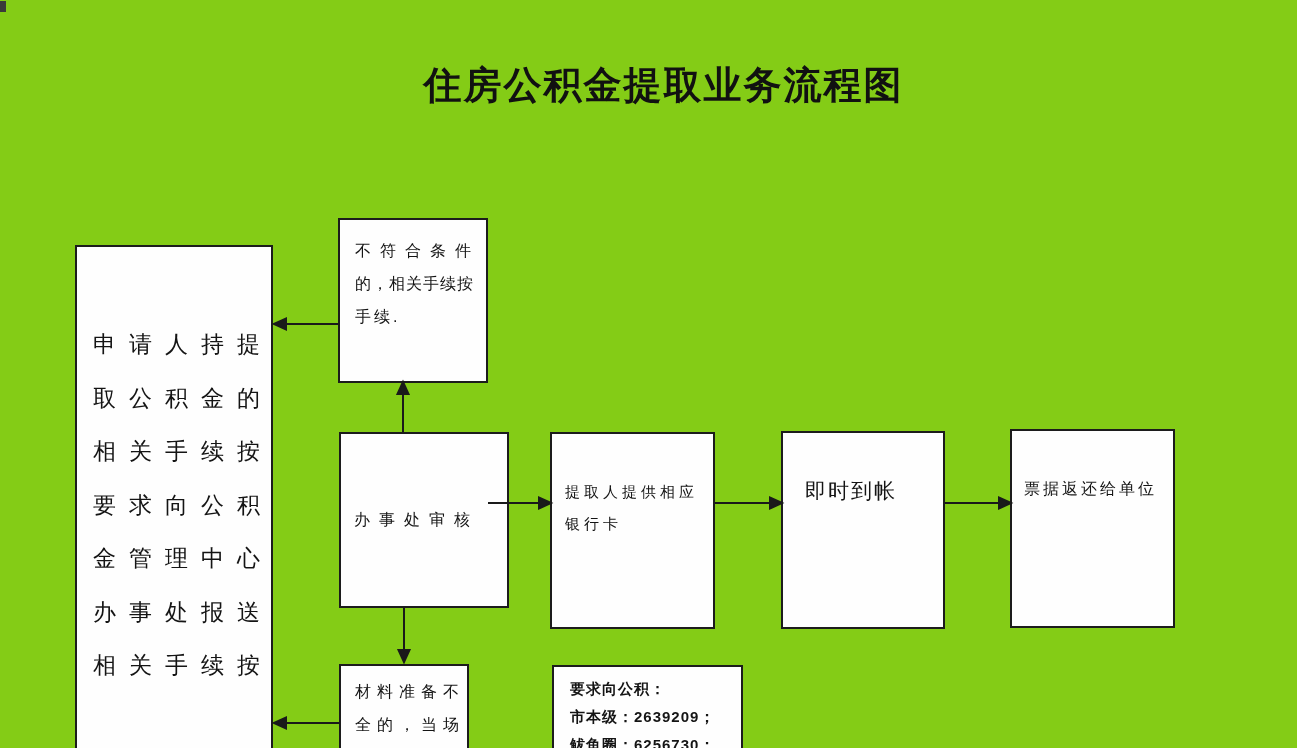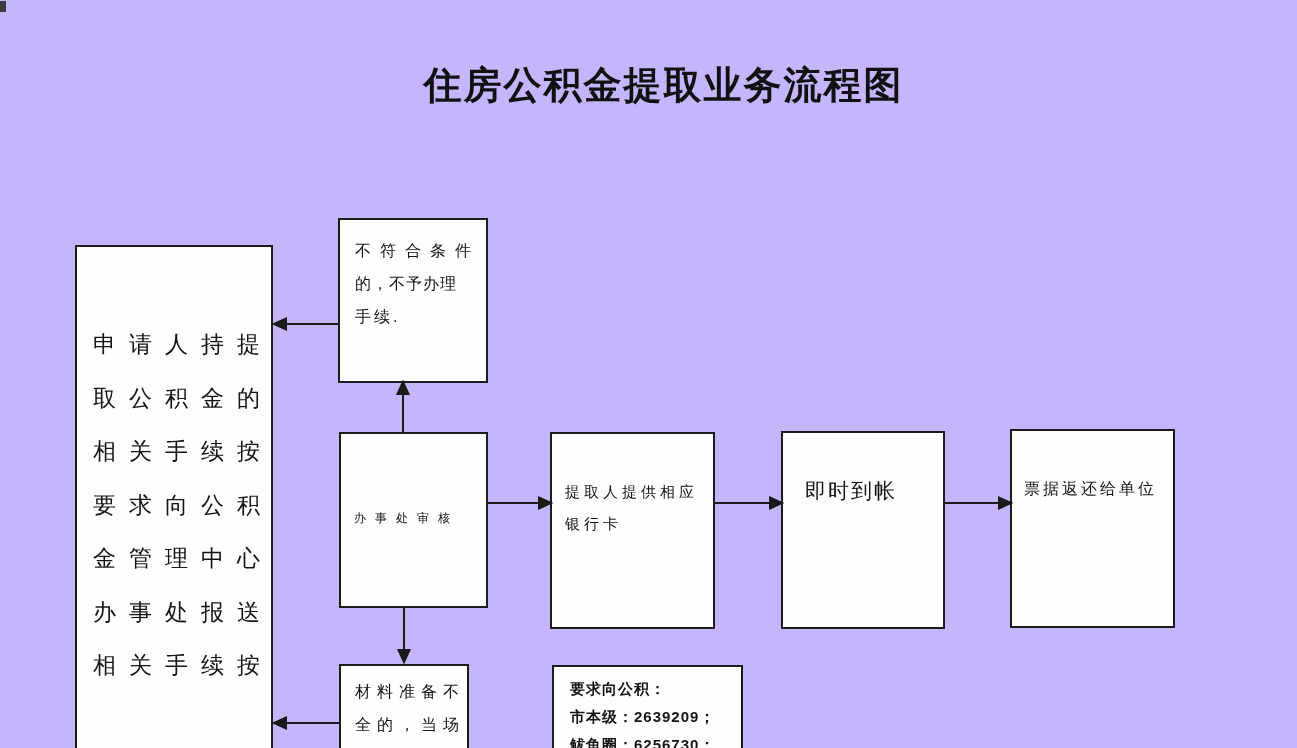--- a/index.html
+++ b/index.html
@@ -1,20 +1,20 @@
 <!DOCTYPE html>
 <html><head>
 <meta charset="utf-8">
 <style>
   html, body { margin: 0; padding: 0; background: #ffffff; }
   .canvas {
     position: relative;
     width: 1297px;
     height: 748px;
-    background: #c4b5fd;
+    background: #84cc16;
     overflow: hidden;
     font-family: "Liberation Sans", "DejaVu Sans", sans-serif;
     color: #141414;
   }
   .title {
     position: absolute;
     top: 60px;
     left: 0;
     width: 100%;
     text-align: center;
@@ -40,23 +40,23 @@
   }
   #reject-box {
     left: 338px; top: 218px; width: 150px; height: 165px;
     padding: 14px 0 16px 15px;
     font-size: 16px; line-height: 33px;
   }
   #reject-box .line:nth-child(1) { letter-spacing: 9px; }
   #reject-box .line:nth-child(2) { letter-spacing: 1px; }
   #reject-box .line:nth-child(3) { letter-spacing: 3px; }
   #review-box {
-    left: 339px; top: 432px; width: 149px; height: 176px;
+    left: 339px; top: 432px; width: 170px; height: 176px;
     padding: 76px 0 0 13px;
-    font-size: 12px; letter-spacing: 9px;
+    font-size: 16px; letter-spacing: 9px;
   }
   #bankcard-box {
     left: 550px; top: 432px; width: 165px; height: 197px;
     padding: 42px 0 0 13px;
     font-size: 15px; line-height: 32px; letter-spacing: 4px; font-family: Liberation Serif, serif;
   }
   #instant-box {
     left: 781px; top: 431px; width: 164px; height: 198px;
     padding: 44px 0 0 22px;
     font-size: 21px; letter-spacing: 2px;
@@ -102,21 +102,21 @@
     <div class="line">取公积金的</div>
     <div class="line">相关手续按</div>
     <div class="line">要求向公积</div>
     <div class="line">金管理中心</div>
     <div class="line">办事处报送</div>
     <div class="line">相关手续按</div>
   </div>
 
   <div class="box" id="reject-box">
     <div class="line">不符合条件</div>
-    <div class="line">的，不予办理</div>
+    <div class="line">的，相关手续按</div>
     <div class="line">手续.</div>
   </div>
 
   <div class="box" id="review-box">
     <div class="line">办事处审核</div>
   </div>
 
   <div class="box" id="bankcard-box">
     <div class="line">提取人提供相应</div>
     <div class="line">银行卡</div>

